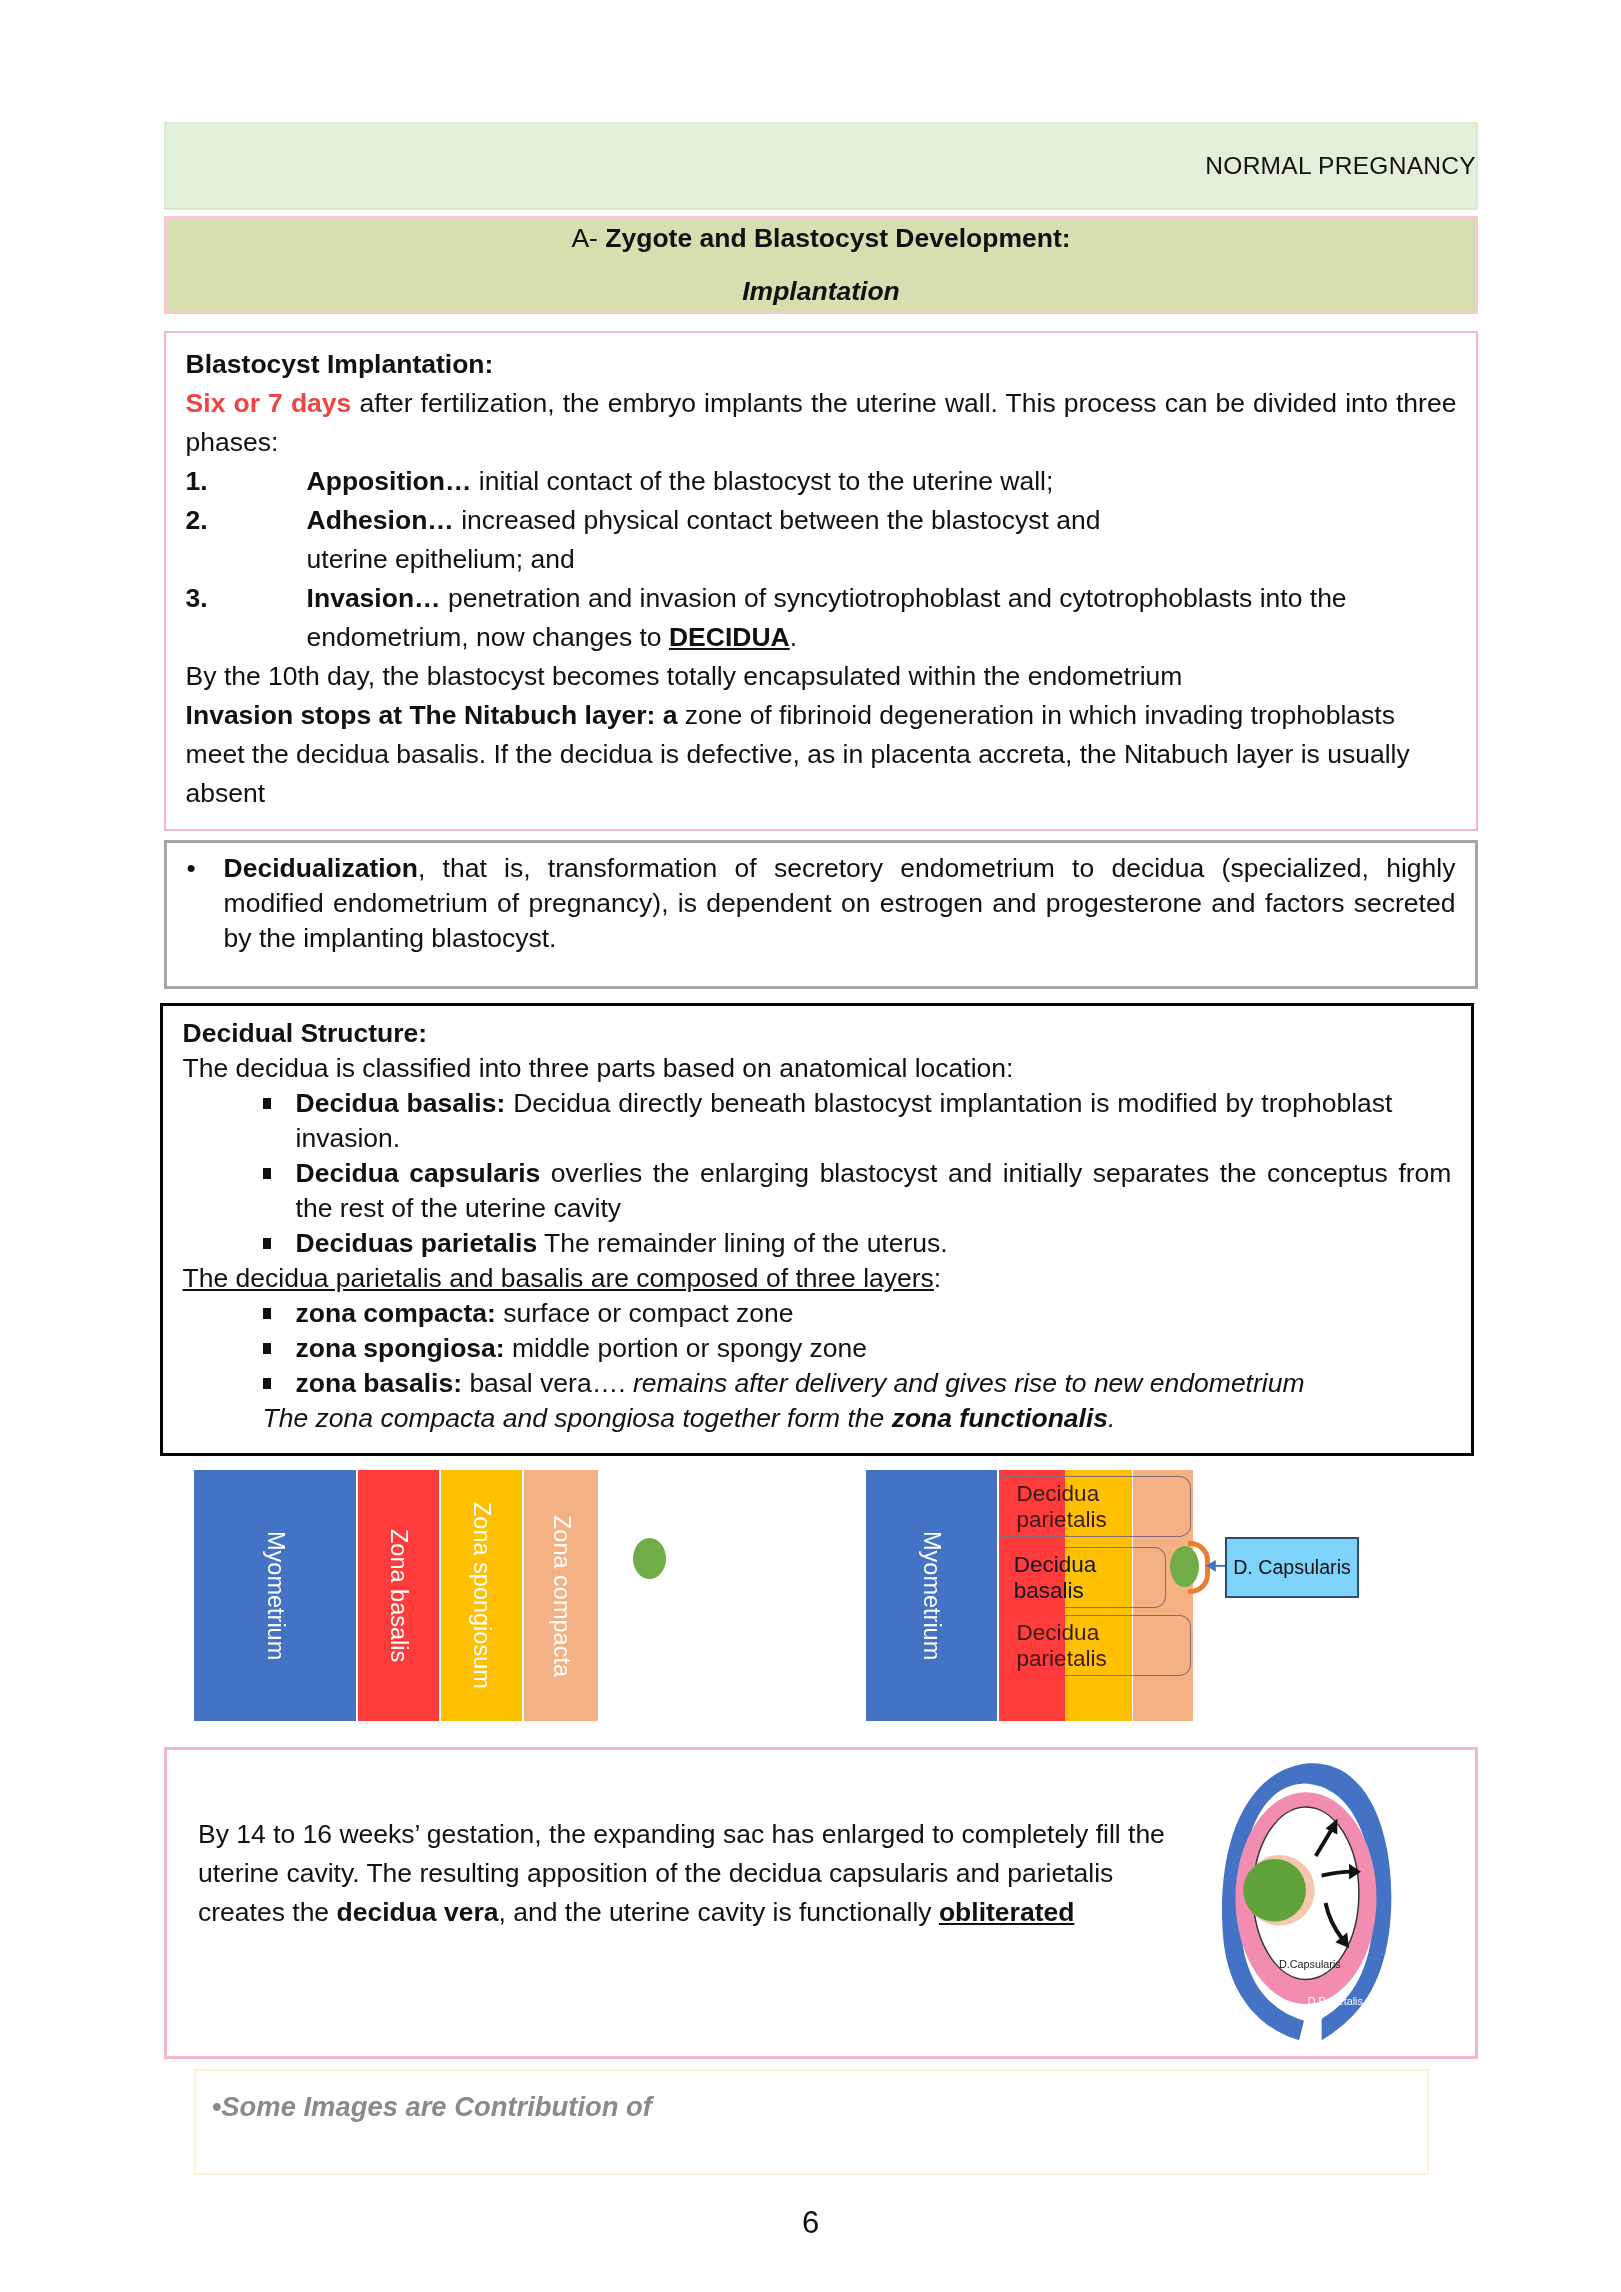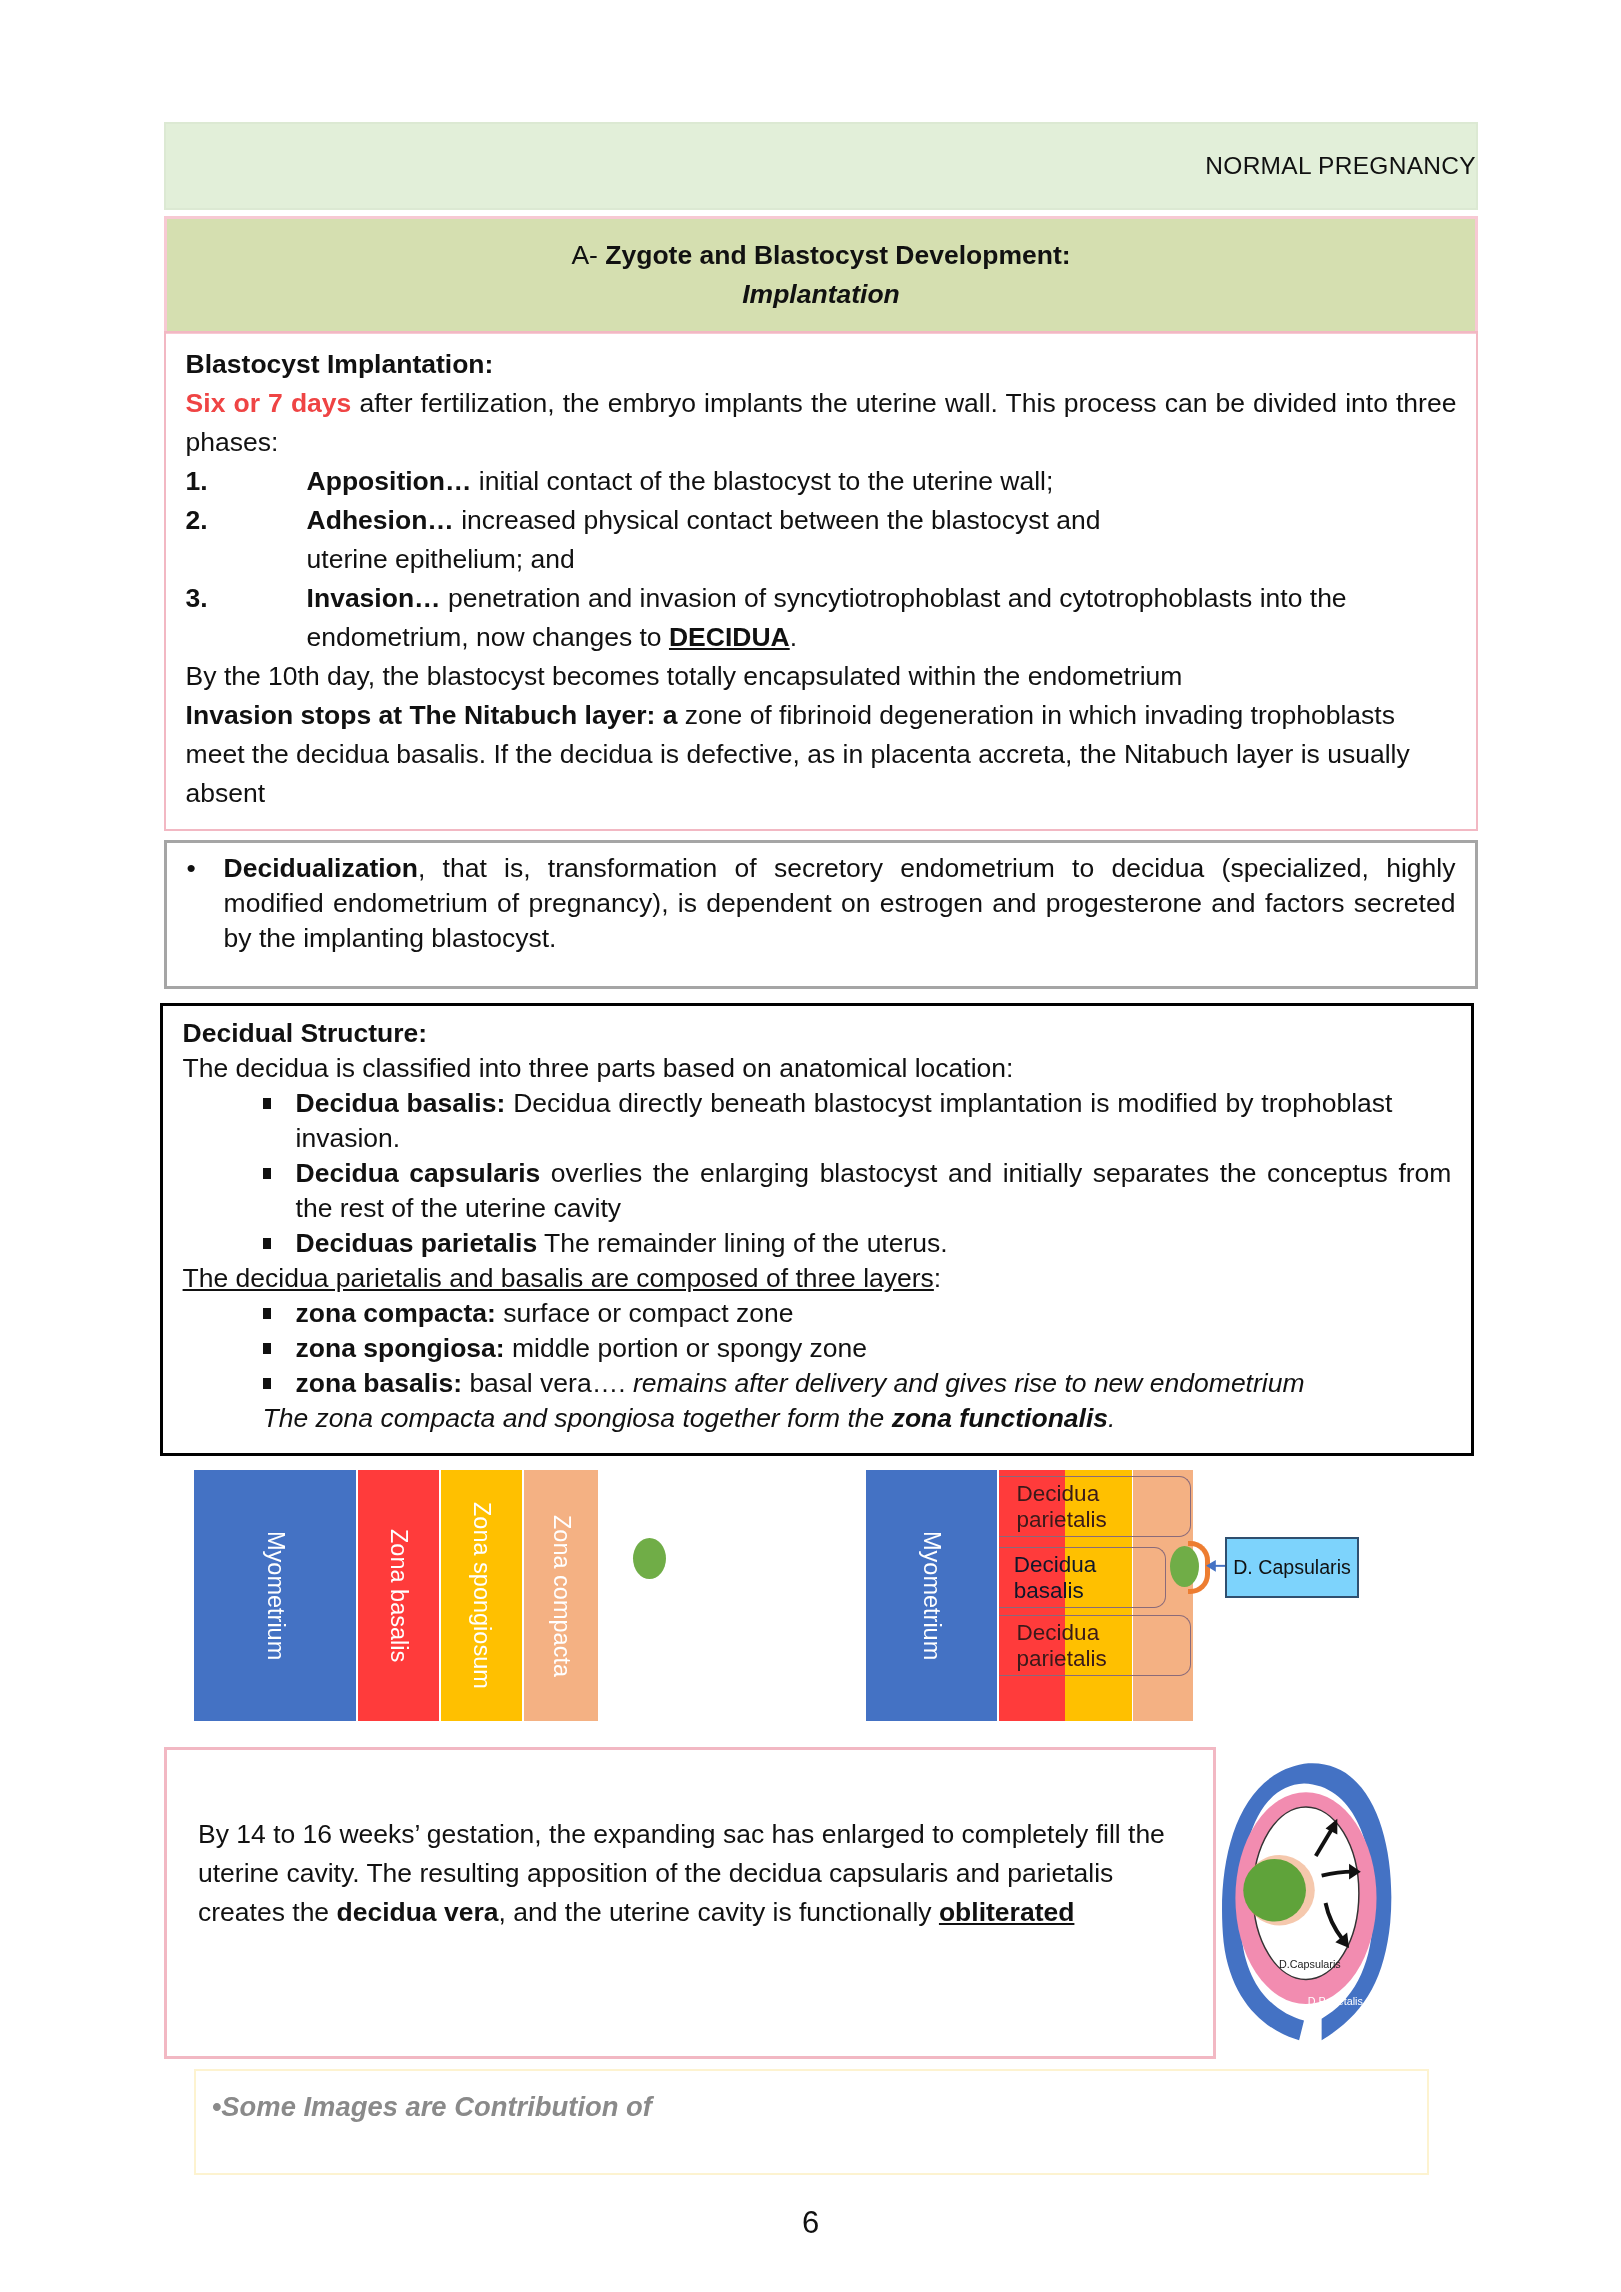--- a/index.html
+++ b/index.html
@@ -1,37 +1,37 @@
 <!DOCTYPE html>
 <html><head>
 <meta charset="utf-8">
 <style>
   html, body { margin:0; padding:0; background:#ffffff; }
   body { width:1621px; height:2293px; position:relative; font-family:"Liberation Sans", sans-serif; color:#111; overflow:hidden; }
   .abs { position:absolute; box-sizing:border-box; }
   .hdr1 { left:164px; top:122px; width:1314px; height:88px; background:#e2efd9; border:2px solid #dce9d3; display:flex; align-items:center; justify-content:flex-end; font-size:24.5px; letter-spacing:0.3px; }
-  .hdr2 { left:164px; top:216px; width:1314px; height:118px; background:#d5dfb0; border:3.9px solid #f7c9d3; display:flex; flex-direction:column; align-items:center; justify-content:center; font-size:26.5px; line-height:39px; }
+  .hdr2 { left:164px; top:216px; width:1314px; height:98px; background:#d5dfb0; border:3.9px solid #f7c9d3; display:flex; flex-direction:column; align-items:center; justify-content:space-between; font-size:26.5px; line-height:39px; }
   .hdr2 b { font-weight:bold; }
   .box1 { left:164px; top:331px; width:1314px; height:500px; border:2.9px solid #f2b8c3; padding:11.8px 19.6px 0 19.6px; font-size:26.5px; line-height:39px; }
   .red { color:#ef4444;font-weight:bold; }
   .num-row { display:flex; }
   .num-row .n { width:121px; flex:none; font-weight:bold; }
   .num-row .t { flex:1; }
   .box2 { left:164px; top:840px; width:1314px; height:149px; border:3.9px solid #a5a5a5; padding:7.8px 19.6px 0 19.6px; font-size:26.5px; line-height:35px; text-align:justify; }
   .box2 .bul { display:flex; }
   .box2 .bul .dot { width:37px; flex:none; }
   .box3 { left:160px; top:1003px; width:1314px; height:453px; border:3.9px solid #000; padding:9.8px 19.6px 0 19.6px; font-size:26.5px; line-height:35px; }
   .sq-list { margin:0; padding:0 0 0 80px; list-style:none; }
   .sq-list li { position:relative; padding-left:33px; text-align:justify; }
   .sq-list li::before { content:""; position:absolute; left:0; top:12.7px; width:8.8px; height:10.8px; background:#111; }
   .u { text-decoration:underline; }
   .dia { left:0; top:0; }
   .strip { position:absolute; top:1470px; height:251px; display:flex; align-items:center; justify-content:center; }
   .vtxt { writing-mode:vertical-rl; color:#ffffff; font-size:23.5px; white-space:nowrap; }
-  .box4 { left:164px; top:1747px; width:1052px; height:312px; border:3.9px solid #f2b8c3; }
+  .box4 { left:164px; top:1747px; width:1314px; height:312px; border:3.9px solid #f2b8c3; }
   .box4 .txt { position:absolute; left:31px; top:65px; width:980px; font-size:26.5px; line-height:39px; }
   .credit { left:194px; top:2069px; width:1235px; height:106px; border:2.9px solid #fdf3d0; padding:13.7px 15.7px; font-size:27.4px; line-height:43px; font-style:italic; color:#8a8a8a;font-weight:bold; }
   .pnum { left:0; top:2205px; width:1621px; text-align:center; font-size:31px; }
 </style>
 </head>
 <body>
 
 <div class="abs hdr1">
   <span>NORMAL PREGNANCY</span>
 </div>

